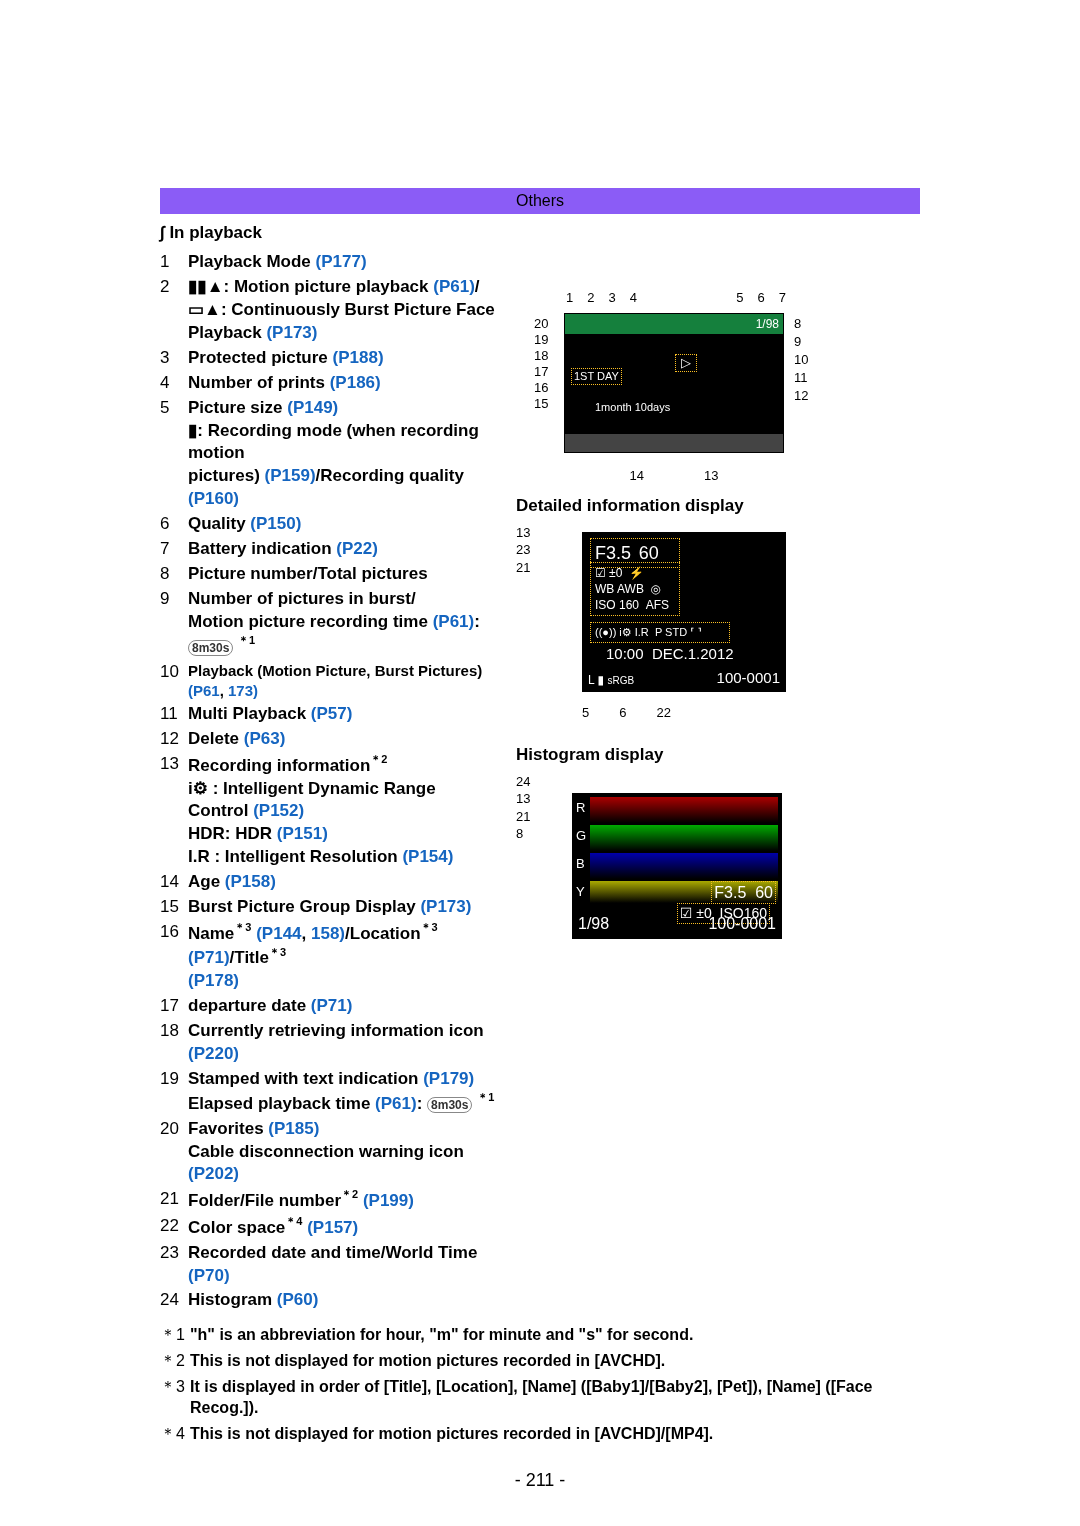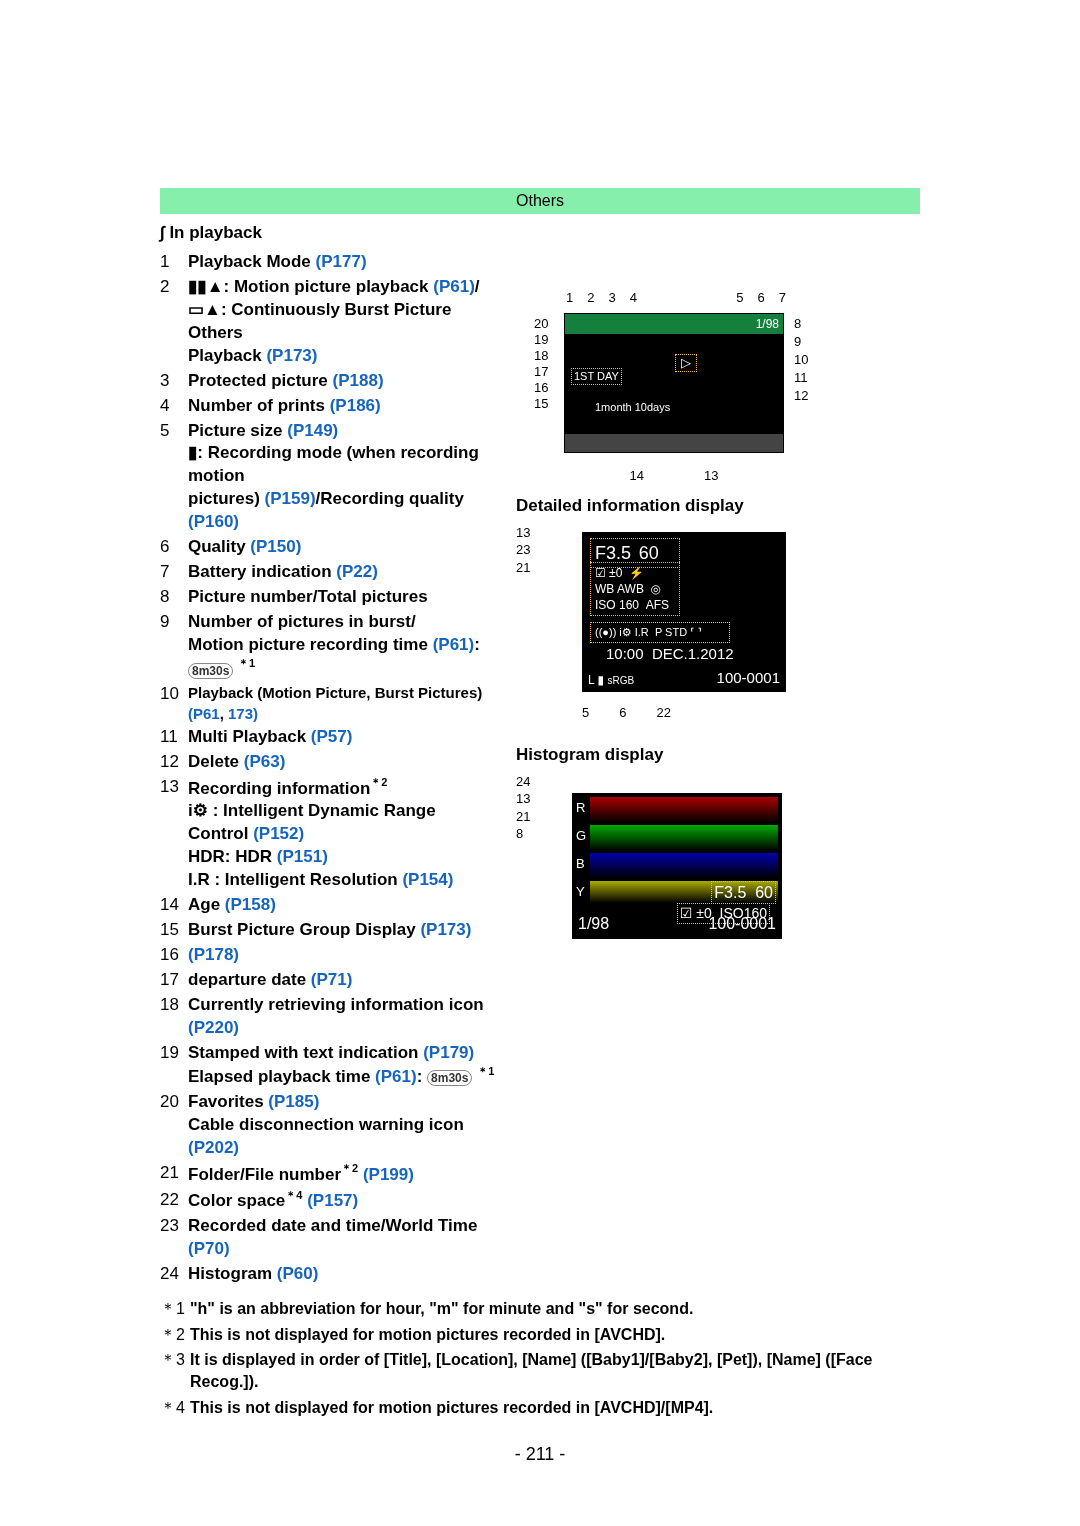--- a/index.html
+++ b/index.html
@@ -13,21 +13,21 @@
     font-size: 17px;
     line-height: 1.35;
   }
   .page {
     position: absolute;
     left: 160px;
     top: 188px;
     width: 760px;
   }
   .header-bar {
-    background: #86efac;
+    background: #8b5cf6;
     height: 26px;
     text-align: center;
     line-height: 26px;
     font-size: 16px;
     color: #000;
     margin-bottom: 8px;
   }
   .section-heading {
     font-weight: bold;
     margin-bottom: 6px;
@@ -86,21 +86,21 @@
   <div class="content-row">
     <div class="left-col" id="items-col">
         <div class="item-row">
           <div class="item-num">1</div>
           <div class="item-body"><span><span>Playback Mode </span><span class="link">(P177)</span></span></div>
         </div>
         <div class="item-row">
           <div class="item-num">2</div>
           <div class="item-body">
             <div><span><span>▮▮▲: Motion picture playback </span><span class="link">(P61)</span><span>/</span></span></div>
-            <div><span><span>▭▲: Continuously Burst Picture Others</span></span></div>
+            <div><span><span>▭▲: Continuously Burst Picture Face</span></span></div>
             <div><span><span>Playback </span><span class="link">(P173)</span></span></div>
           </div>
         </div>
         <div class="item-row">
           <div class="item-num">3</div>
           <div class="item-body"><span><span>Protected picture </span><span class="link">(P188)</span></span></div>
         </div>
         <div class="item-row">
           <div class="item-num">4</div>
           <div class="item-body"><span><span>Number of prints </span><span class="link">(P186)</span></span></div>
@@ -157,20 +157,21 @@
           <div class="item-num">14</div>
           <div class="item-body"><span><span>Age </span><span class="link">(P158)</span></span></div>
         </div>
         <div class="item-row">
           <div class="item-num">15</div>
           <div class="item-body"><span><span>Burst Picture Group Display </span><span class="link">(P173)</span></span></div>
         </div>
         <div class="item-row">
           <div class="item-num">16</div>
           <div class="item-body">
+            <div><span><span>Name</span><span class="sup">＊3</span><span> </span><span class="link">(P144</span><span>, </span><span class="link">158)</span><span>/Location</span><span class="sup">＊3</span><span> </span><span class="link">(P71)</span><span>/Title</span><span class="sup">＊3</span></span></div>
             <div><span><span class="link">(P178)</span></span></div>
           </div>
         </div>
         <div class="item-row">
           <div class="item-num">17</div>
           <div class="item-body">
             <div><span><span>departure date </span><span class="link">(P71)</span></span></div>
           </div>
         </div>
         <div class="item-row">

